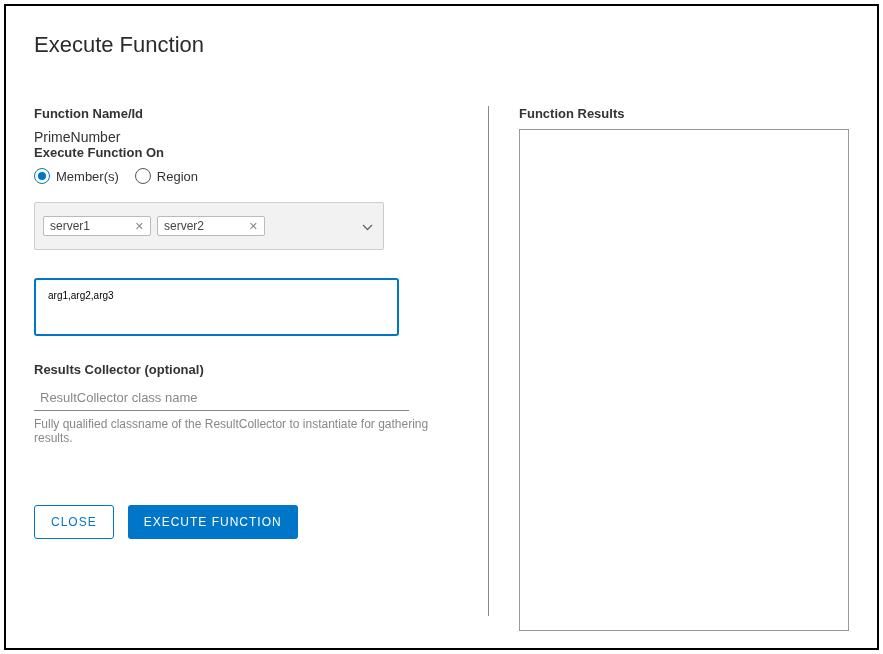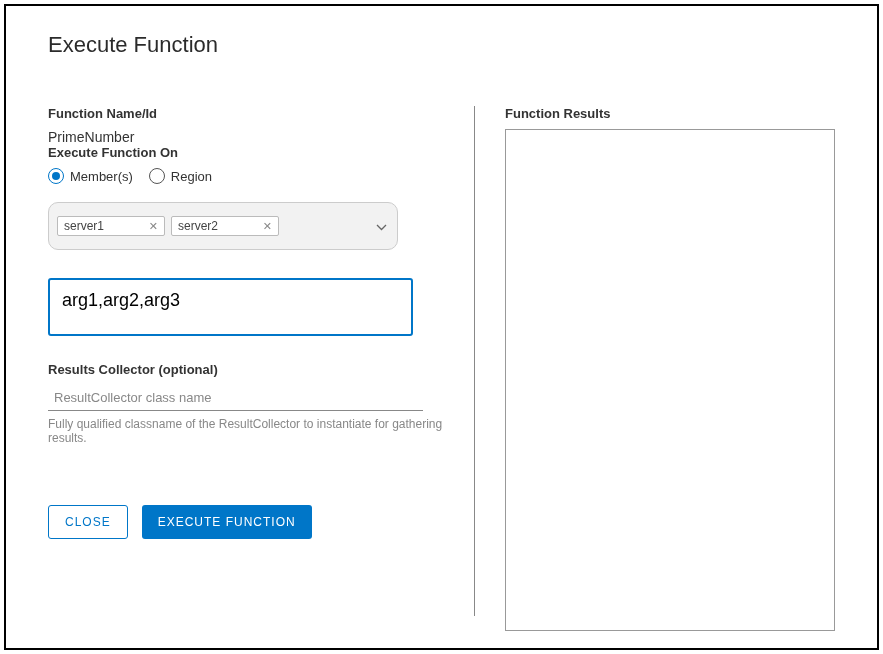--- a/index.html
+++ b/index.html
@@ -6,21 +6,21 @@
   body {
     font-family: -apple-system, BlinkMacSystemFont, "Segoe UI", Arial, sans-serif;
     background: #fff;
     padding: 4px;
   }
   .window {
     width: 875px;
     height: 646px;
     border: 2px solid #000;
     background: #fff;
-    padding: 26px 42px;
+    padding: 26px 28px;
     position: relative;
   }
   .title {
     font-size: 22px;
     font-weight: 400;
     color: #2b2b2b;
     margin-bottom: 48px;
   }
   .content {
     display: flex;
@@ -79,21 +79,21 @@
     border-radius: 50%;
     background: #0076c8;
   }
   .radio-label {
     font-size: 13px;
     color: #333;
   }
   .multi-select {
     background: #f2f2f2;
     border: 1px solid #ccc;
-    border-radius: 10px;
+    border-radius: 2px;
     padding: 6px 8px;
     display: flex;
     align-items: center;
     gap: 6px;
     margin-bottom: 28px;
     position: relative;
     min-height: 48px;
     width: 350px;
   }
   .chip {
@@ -122,21 +122,21 @@
     top: 50%;
     transform: translateY(-50%);
     color: #666;
   }
   .args-textarea {
     width: 365px;
     height: 58px;
     border: 2px solid #0076c8;
     border-radius: 3px;
     padding: 10px 12px;
-    font-size: 18px;
+    font-size: 10px;
     font-family: inherit;
     resize: none;
     outline: none;
     margin-bottom: 22px;
   }
   .collector-input {
     width: 375px;
     border: none;
     border-bottom: 1px solid #888;
     padding: 5px 6px;

